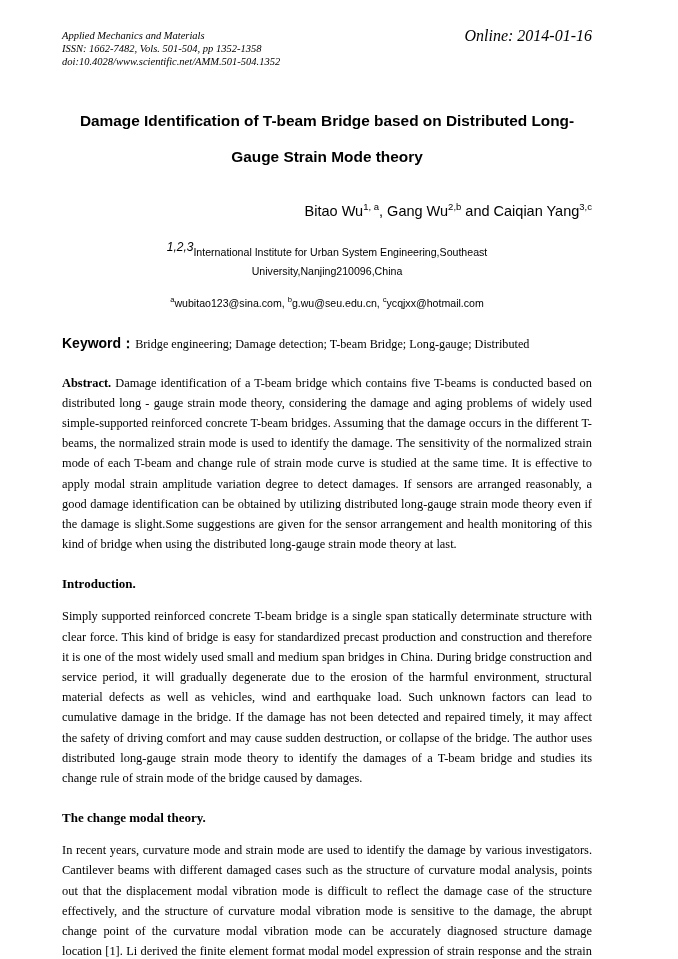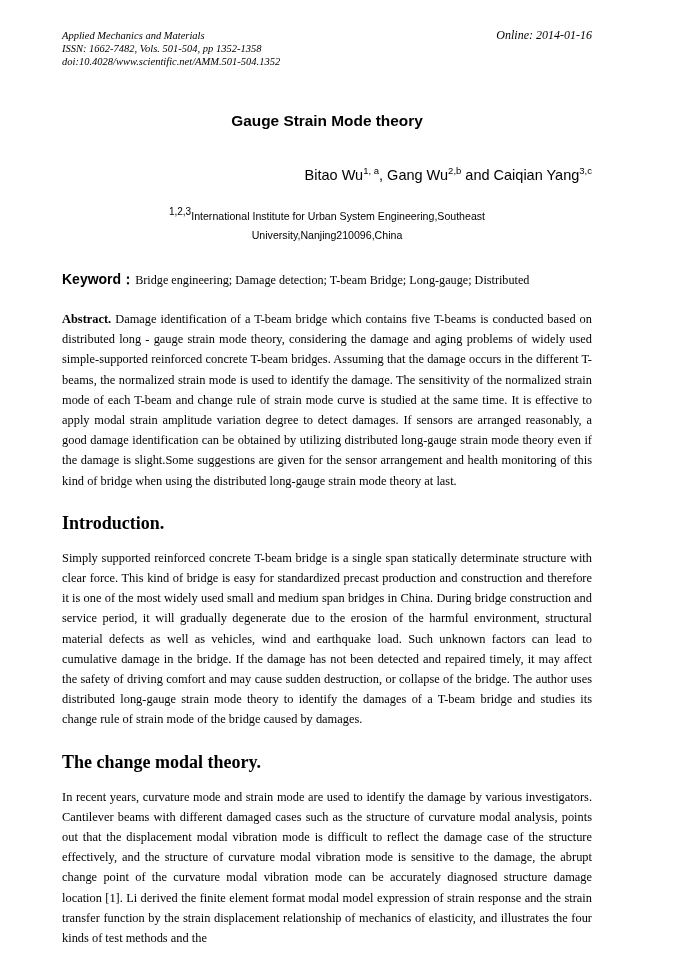--- a/index.html
+++ b/index.html
@@ -33,21 +33,21 @@
   }
   .header-left {
     width: 60%;
   }
   .header-right {
     position: absolute;
     right: 0;
     top: 0;
     text-align: center;
     font-style: italic;
-    font-size: 12px;
+    font-size: 16px;
   }
   .header-left div {
     white-space: nowrap;
   }
   
   .title {
     font-family: "Liberation Sans", sans-serif;
     font-weight: bold;
     font-size: 15.4px;
     text-align: center;
@@ -70,22 +70,23 @@
   }
   .affil {
     font-family: "Liberation Sans", sans-serif;
     font-size: 10.6px;
     text-align: center;
     line-height: 19px;
     margin: 0 auto;
     width: 82%;
   }
   .affil sup {
-    font-size: 10px;
+    font-size: 12px;
     vertical-align: super;
+    font-style: italic;
   }
   .emails {
     font-family: "Liberation Sans", sans-serif;
     font-size: 10.6px;
     text-align: center;
     margin-top: 14px;
   }
   .emails sup {
     font-size: 7.6px;
     vertical-align: super;
@@ -110,21 +111,21 @@
     text-align: justify;
     margin: 0 0 18px 0;
     text-indent: 0;
   }
   .para b.lead {
     font-weight: bold;
   }
   .section-head {
     font-family: "Liberation Serif", serif;
     font-weight: bold;
-    font-size: 18px;
+    font-size: 13px;
     margin: 22px 0 14px 0;
   }
   .abstract-para {
     margin-top: 4px;
   }
 </style>
 </head>
 <body>
 
 <div class="page">
@@ -132,32 +133,36 @@
   <div class="header">
     <div class="header-left">
       <div>Applied Mechanics and Materials</div>
       <div>ISSN: 1662-7482, Vols. 501-504, pp 1352-1358</div>
       <div>doi:10.4028/www.scientific.net/AMM.501-504.1352</div>
     </div>
     <div class="header-right">Online: 2014-01-16</div>
   </div>
 
   <h1 class="title">
+    <span>Damage Identification of T-beam Bridge based on Distributed Long-</span>
     <span class="line2">Gauge Strain Mode theory</span>
   </h1>
 
   <div class="authors">
     <span>Bitao Wu</span><sup>1, a</sup><span>, </span><span>Gang Wu</span><sup>2,b</sup><span> and </span><span>Caiqian Yang</span><sup>3,c</sup>
   </div>
 
   <div class="affil">
     <sup>1,2,3</sup><span>International Institute for Urban System Engineering,Southeast</span>
     <div>University,Nanjing210096,China</div>
   </div>
 
+  <div class="emails">
+    <sup>a</sup><span>wubitao123@sina.com, </span><sup>b</sup><span>g.wu@seu.edu.cn, </span><sup>c</sup><span>ycqjxx@hotmail.com</span>
+  </div>
 
   <div class="keyword">
     <b>Keyword：</b><span>Bridge engineering; Damage detection; T-beam Bridge; Long-gauge; Distributed</span>
   </div>
 
   <p class="para abstract-para">
     <b class="lead">Abstract.</b><span> Damage identification of a T-beam bridge which contains five T-beams is conducted based on distributed long - gauge strain mode theory, considering the damage and aging problems of widely used simple-supported reinforced concrete T-beam bridges. Assuming that the damage occurs in the different T-beams, the normalized strain mode is used to identify the damage. The sensitivity of the normalized strain mode of each T-beam and change rule of strain mode curve is studied at the same time. It is effective to apply modal strain amplitude variation degree to detect damages. If sensors are arranged reasonably, a good damage identification can be obtained by utilizing distributed long-gauge strain mode theory even if the damage is slight.Some suggestions are given for the sensor arrangement and health monitoring of this kind of bridge when using the distributed long-gauge strain mode theory at last.</span>
   </p>
 
   <div class="section-head">Introduction.</div>

